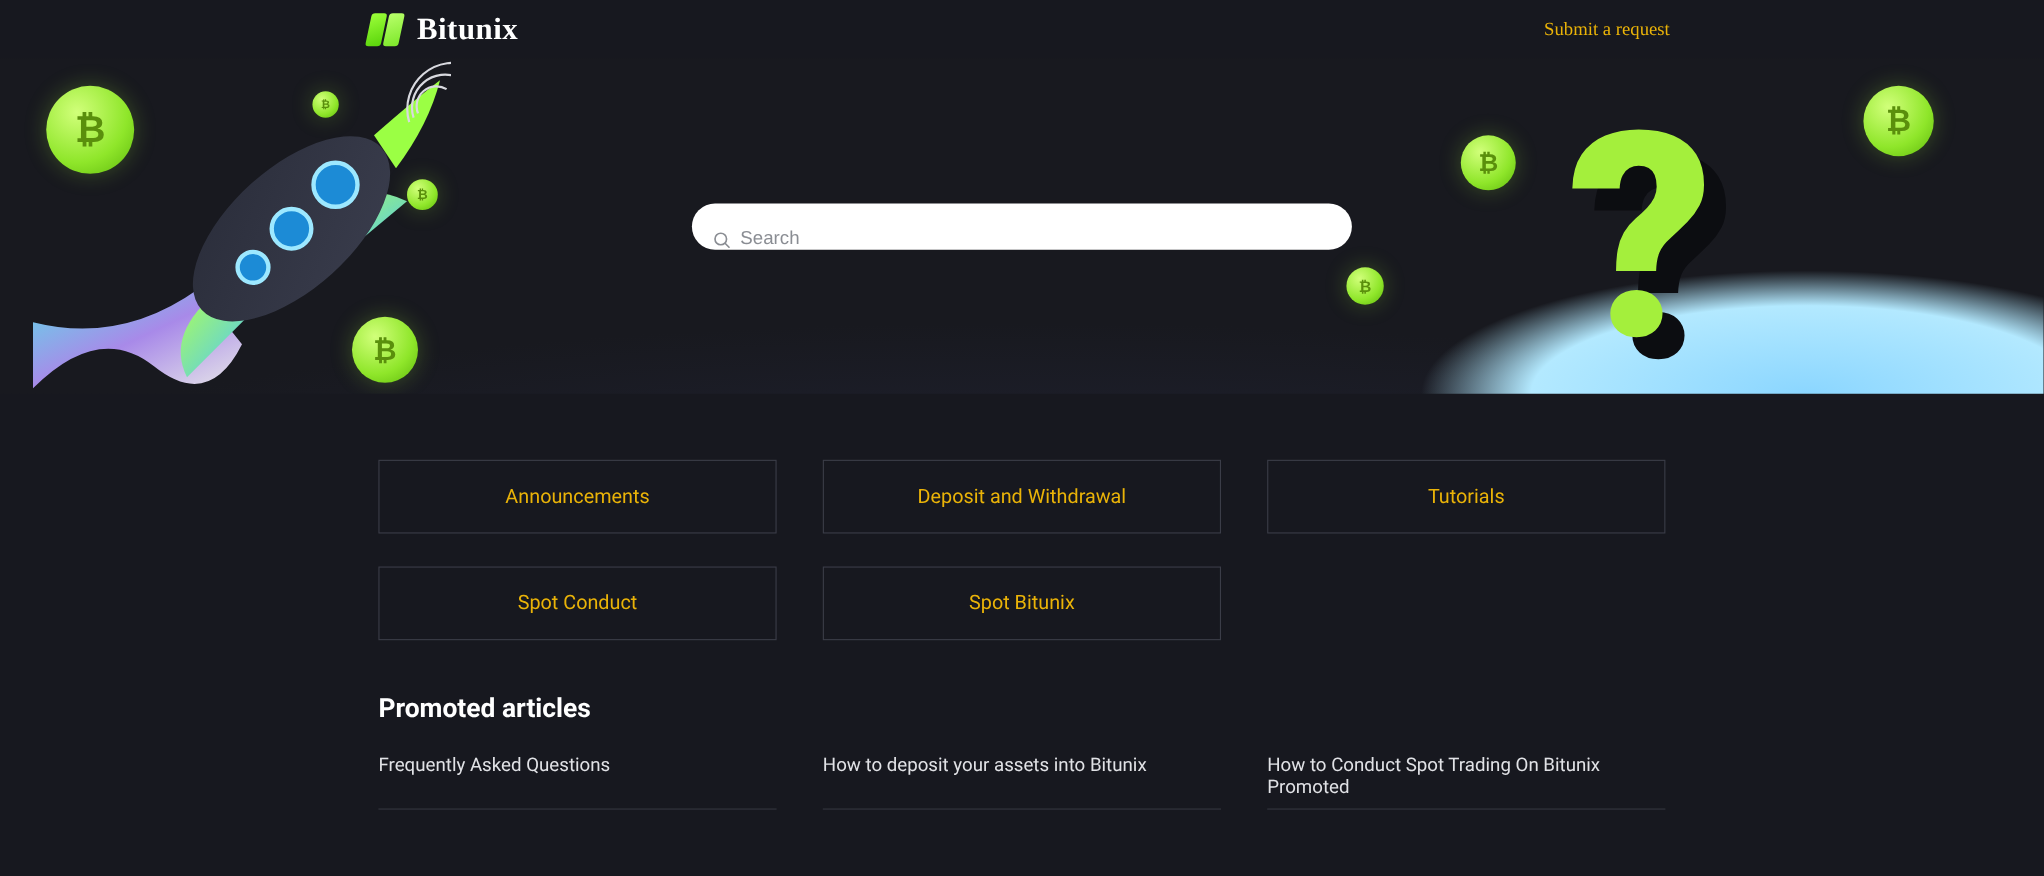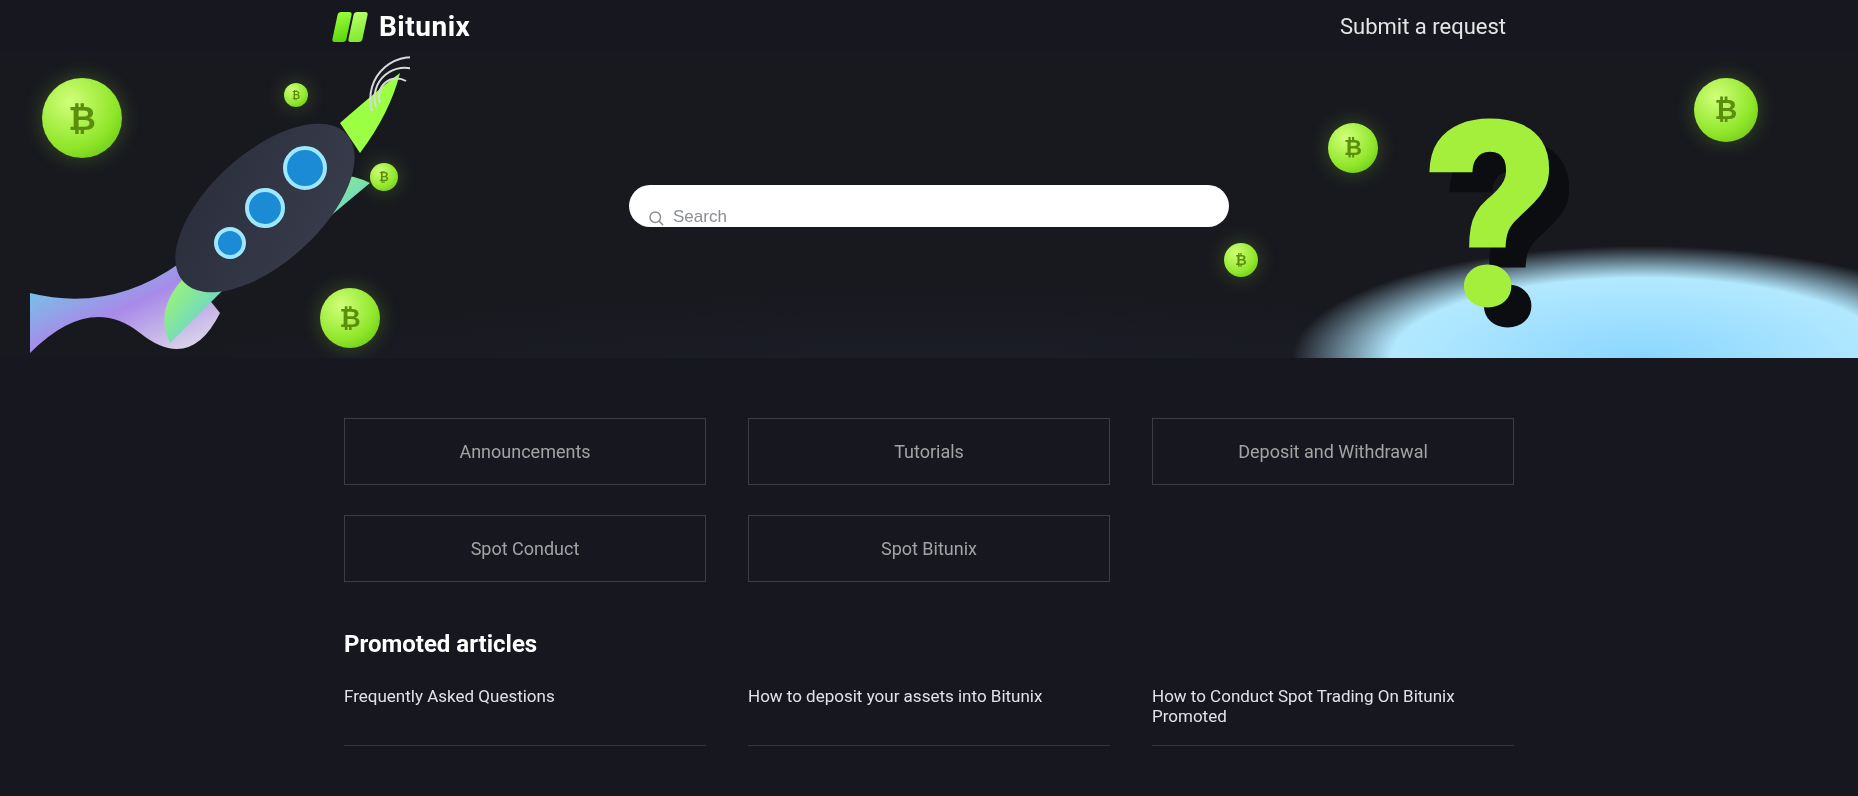--- a/index.html
+++ b/index.html
@@ -12,37 +12,38 @@
       overflow-x: hidden;
     }
 
     
     .header {
       width: 100%;
       height: 53px;
       display: flex;
       justify-content: space-between;
       align-items: center;
-      padding: 0 52px 0 0;
+      padding: 0 40px 0 0;
+      font-family: Liberation Serif, serif;
     }
     .header-left, .header-right { display: flex; align-items: center; }
     .logo-wrap { display: flex; align-items: center; margin-left: 335px; gap: 8px; cursor: pointer; }
     .logo-shape { position: relative; width: 36px; height: 30px; }
     .logo-slab {
       position: absolute;
       width: 14px; height: 30px;
       border-radius: 3px;
       transform: skewX(-12deg);
     }
     .logo-slab.a { left: 0; background: linear-gradient(160deg,#9dff3a,#59d40a); }
     .logo-slab.b { left: 16px; background: linear-gradient(160deg,#b9ff6b,#7de82a); }
     .logo-text { font-size: 28px; font-weight: 700; color: #ffffff; letter-spacing: 0.5px; }
     .submit-link {
-      color: #e5e5e5;
-      font-size: 22px;
+      color: #eab308;
+      font-size: 17px;
       margin-right: 300px;
       cursor: pointer;
     }
 
     
     .hero {
       position: relative;
       width: 100%;
       height: 305px;
       background:
@@ -118,40 +119,40 @@
       grid-template-columns: repeat(3, 1fr);
       gap: 30px 42px;
     }
     .category-card {
       border: 1px solid #3b3d48;
       height: 67px;
       display: flex;
       align-items: center;
       justify-content: center;
       font-size: 18px;
-      color: #a3a3a3;
+      color: #eab308;
       cursor: pointer;
       transition: border-color .15s;
     }
 
     .promoted-title {
       font-size: 24px;
       font-weight: 700;
       color: #ffffff;
       margin-top: 48px;
       margin-bottom: 28px;
     }
     .article-grid {
       display: grid;
       grid-template-columns: repeat(3, 1fr);
       gap: 42px;
     }
     .article-item {
       border-bottom: 1px solid #34363f;
-      padding-bottom: 19px;
+      padding-bottom: 9px;
       padding-right: 30px;
       font-size: 17px;
       color: #e1e2e6;
       cursor: pointer;
       min-height: 46px;
     }
   </style>
 </head>
 <body>
 
@@ -232,24 +233,24 @@
   </div>
 </section>
 
 <main class="content">
 
   <div class="category-grid">
     <a class="category-card">
       <span>Announcements</span>
     </a>
     <a class="category-card">
+      <span>Deposit and Withdrawal</span>
+    </a>
+    <a class="category-card">
       <span>Tutorials</span>
-    </a>
-    <a class="category-card">
-      <span>Deposit and Withdrawal</span>
     </a>
     <a class="category-card">
       <span>Spot Conduct</span>
     </a>
     <a class="category-card">
       <span>Spot Bitunix</span>
     </a>
   </div>
 
   <h2 class="promoted-title">Promoted articles</h2>

